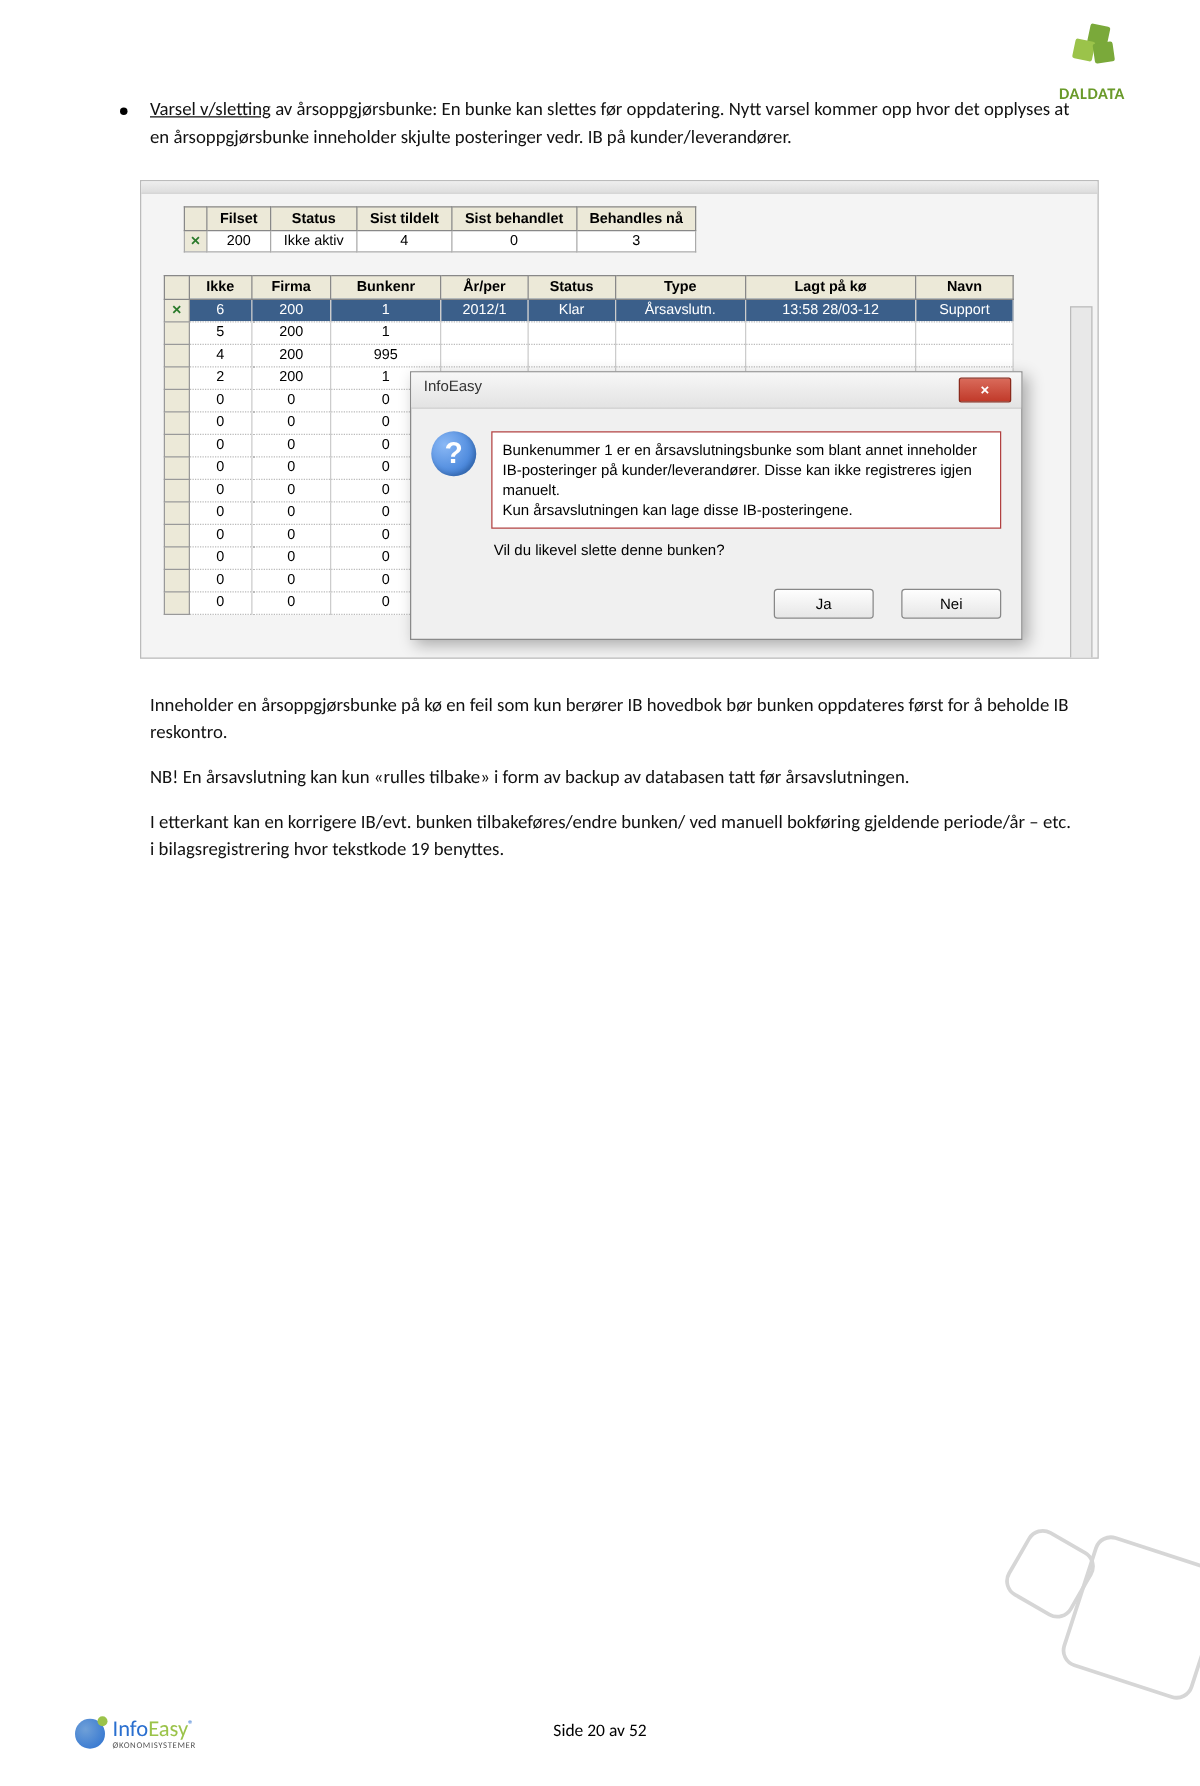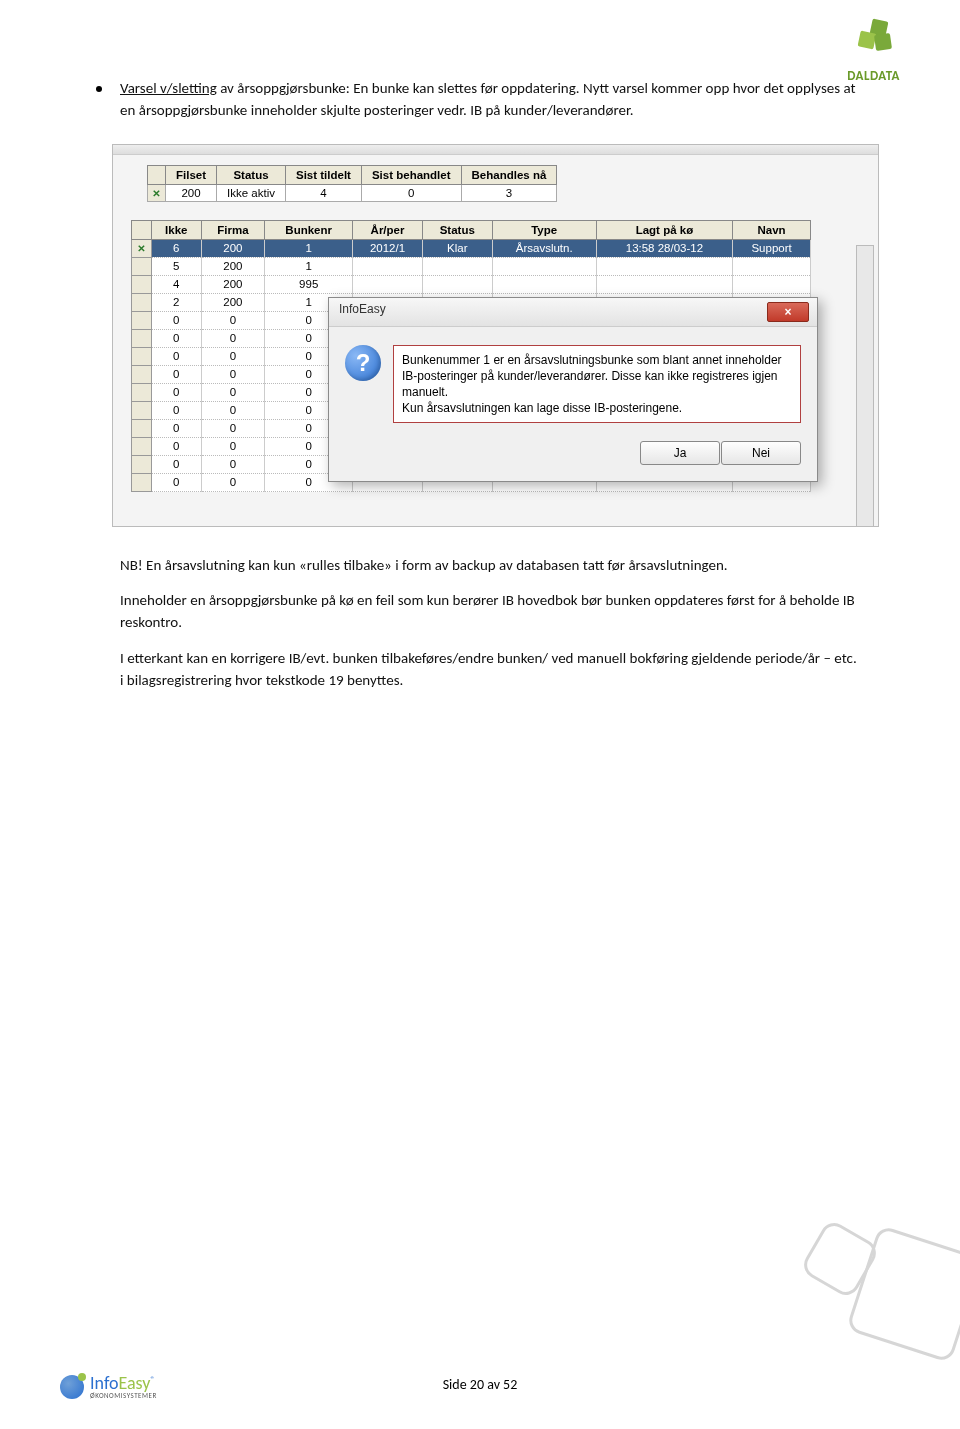--- a/index.html
+++ b/index.html
@@ -177,21 +177,21 @@
   .dialog .boxed {
     border: 1px solid #b04040;
     padding: 6px 8px;
     line-height: 1.35;
     background: #fff;
   }
   .dialog .q2 { padding: 10px 0 6px 2px; }
   .dialog .btnrow {
     display: flex;
     justify-content: flex-end;
-    gap: 1px;
+    gap: 22px;
     padding: 10px 16px 16px 16px;
     align-items: flex-end;
   }
   .dialog .btn {
     min-width: 80px;
     padding: 4px 16px;
     background: linear-gradient(#fefefe, #e6e6e6);
     border: 1px solid #888;
     border-radius: 3px;
     text-align: center;
@@ -465,31 +465,32 @@
 
     <div class="dialog">
       <div class="titlebar">
         <span class="ttl">InfoEasy</span>
         <div class="closebtn"><span>×</span></div>
       </div>
       <div class="body">
         <div class="qicon"><span>?</span></div>
         <div class="msg">
           <div class="boxed" id="dlg-main">Bunkenummer 1 er en årsavslutningsbunke som blant annet inneholder IB-posteringer på kunder/leverandører. Disse kan ikke registreres igjen manuelt.<br>Kun årsavslutningen kan lage disse IB-posteringene.</div>
+          <div class="q2">Vil du likevel slette denne bunken?</div>
         </div>
       </div>
       <div class="btnrow">
         <div class="btn">Ja</div>
         <div class="btn">Nei</div>
       </div>
     </div>
   </div>
 
+  <p class="para gap">Inneholder en årsoppgjørsbunke på kø en feil som kun berører IB hovedbok bør bunken oppdateres først for å beholde IB reskontro.</p>
   <p class="para gap">NB! En årsavslutning kan kun «rulles tilbake» i form av backup av databasen tatt før årsavslutningen.</p>
-  <p class="para gap">Inneholder en årsoppgjørsbunke på kø en feil som kun berører IB hovedbok bør bunken oppdateres først for å beholde IB reskontro.</p>
   <p class="para gap">I etterkant kan en korrigere IB/evt. bunken tilbakeføres/endre bunken/ ved manuell bokføring gjeldende periode/år – etc. i bilagsregistrering hvor tekstkode 19 benyttes.</p>
 
 </div>
 
 <div class="deco">
   <div class="sq s1"></div>
   <div class="sq s2"></div>
 </div>
 
 <div class="footer-logo">

